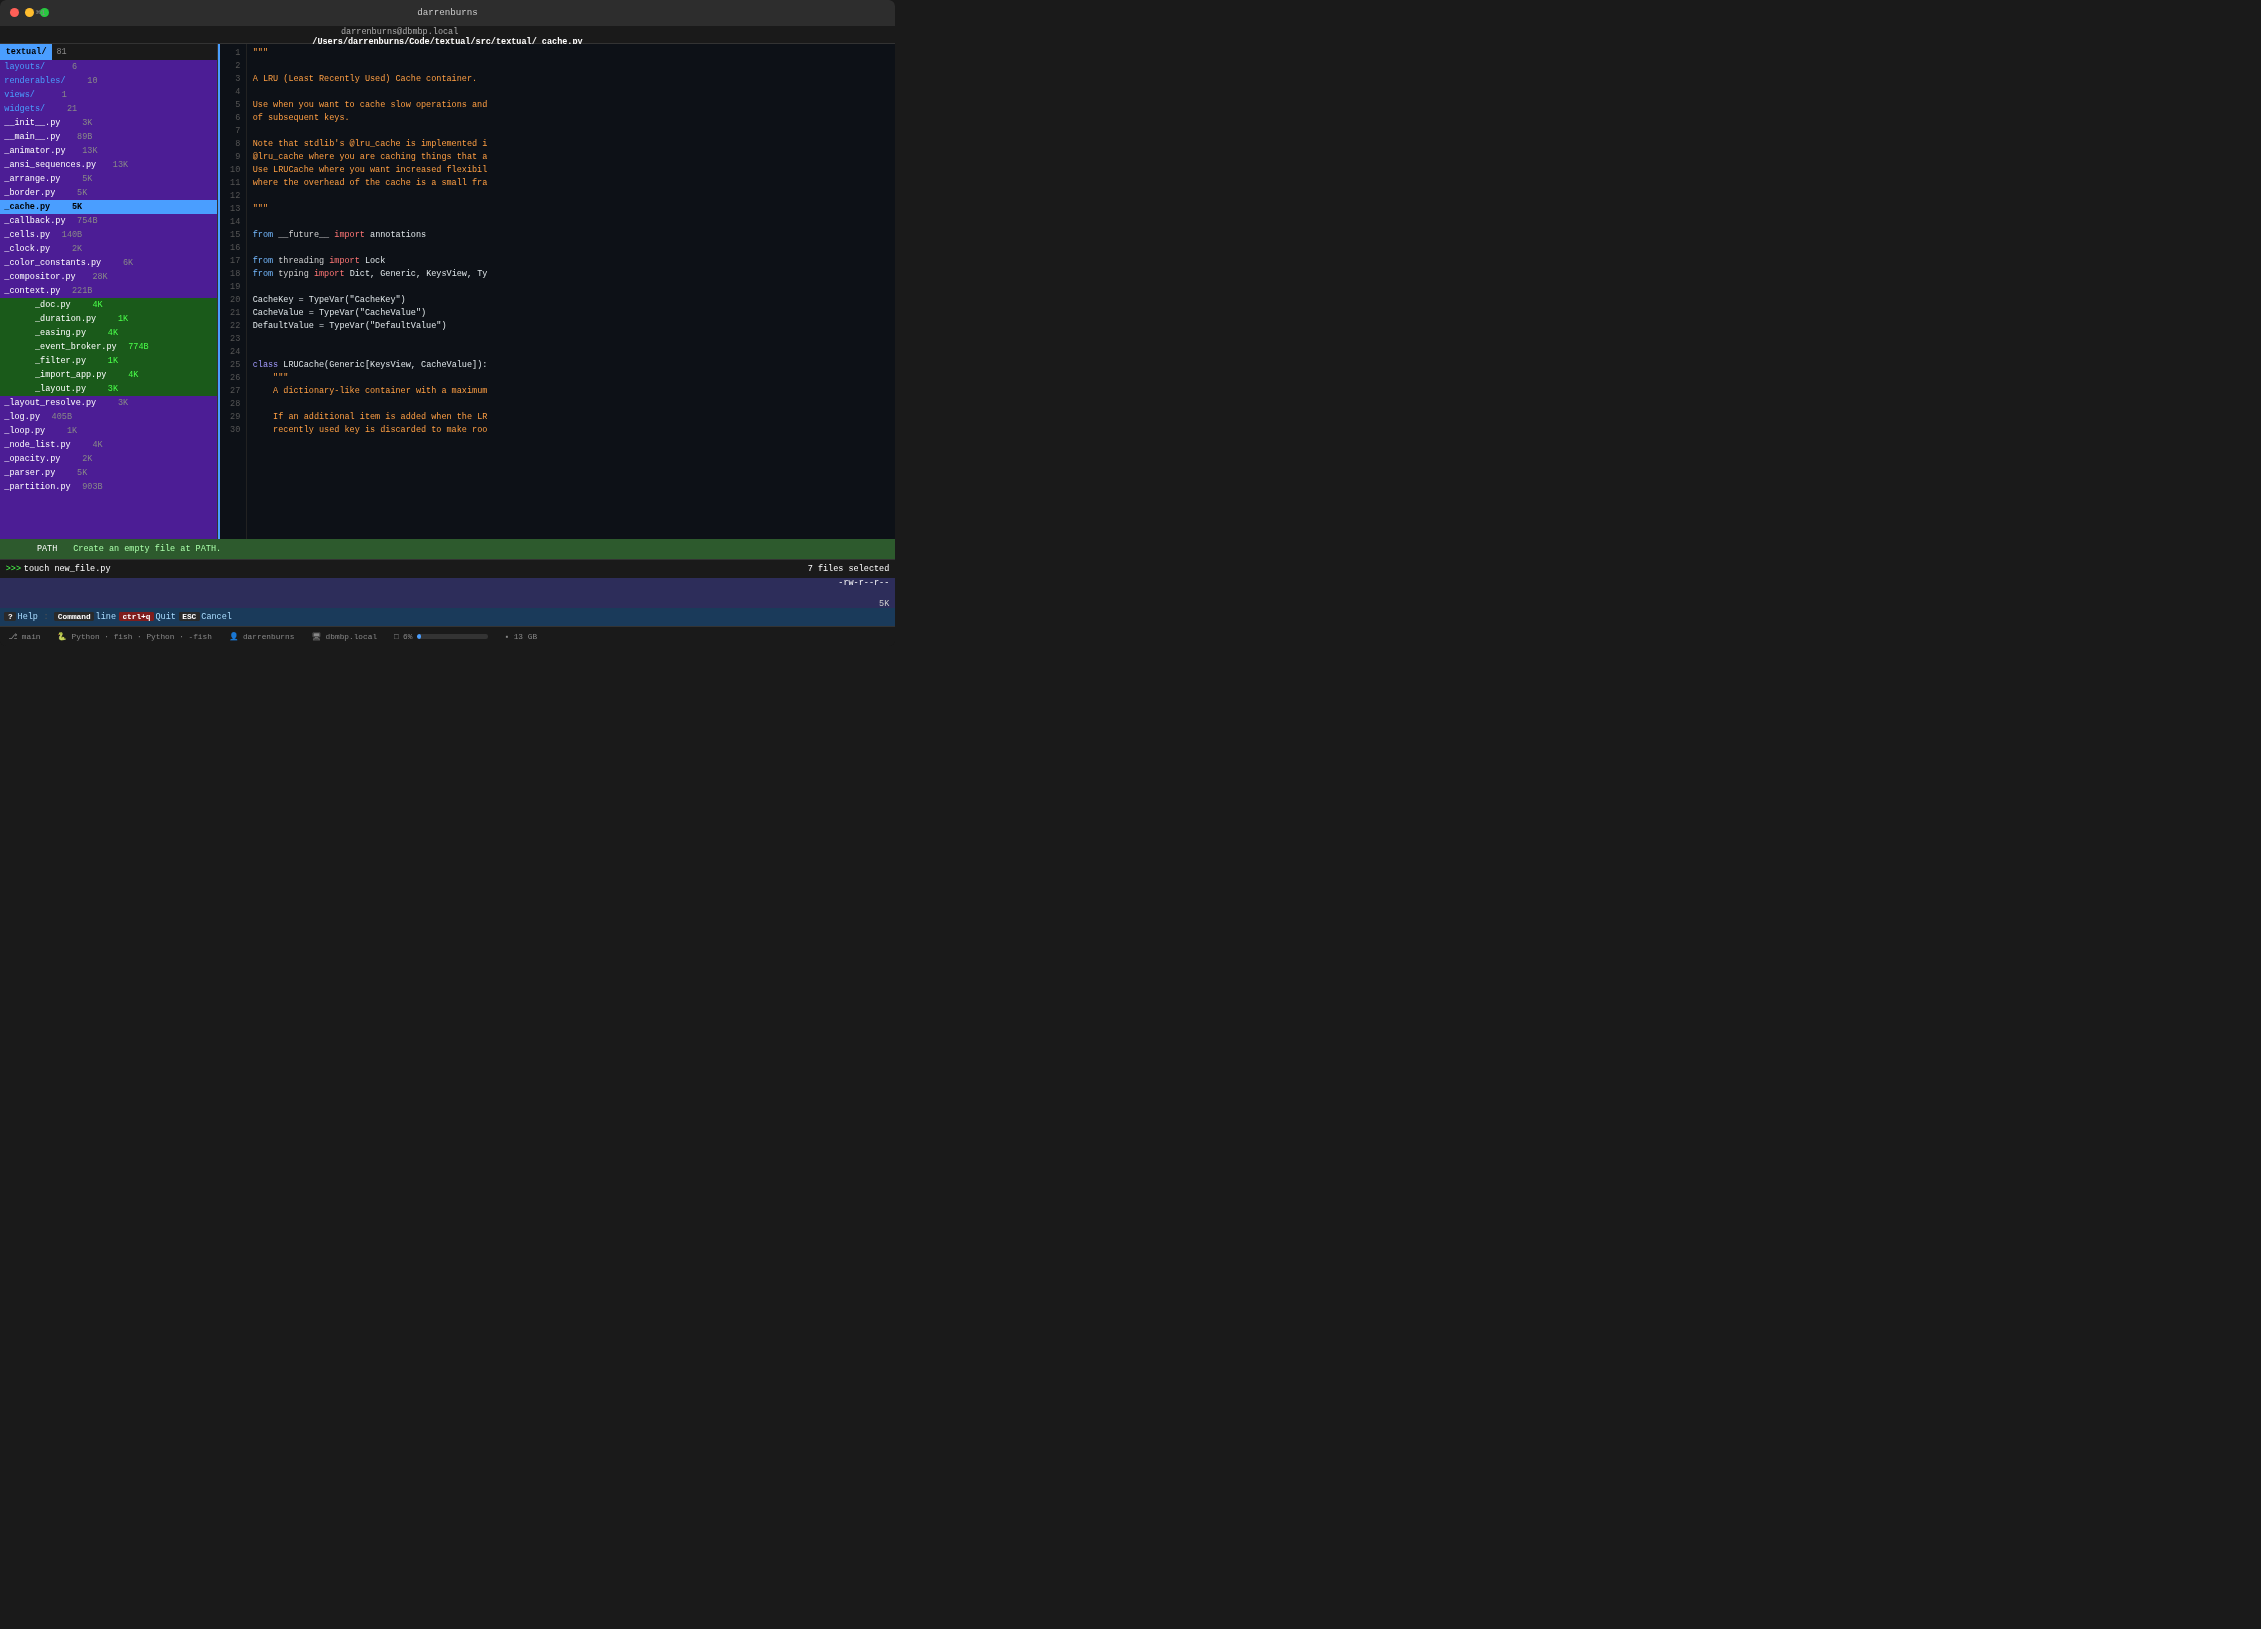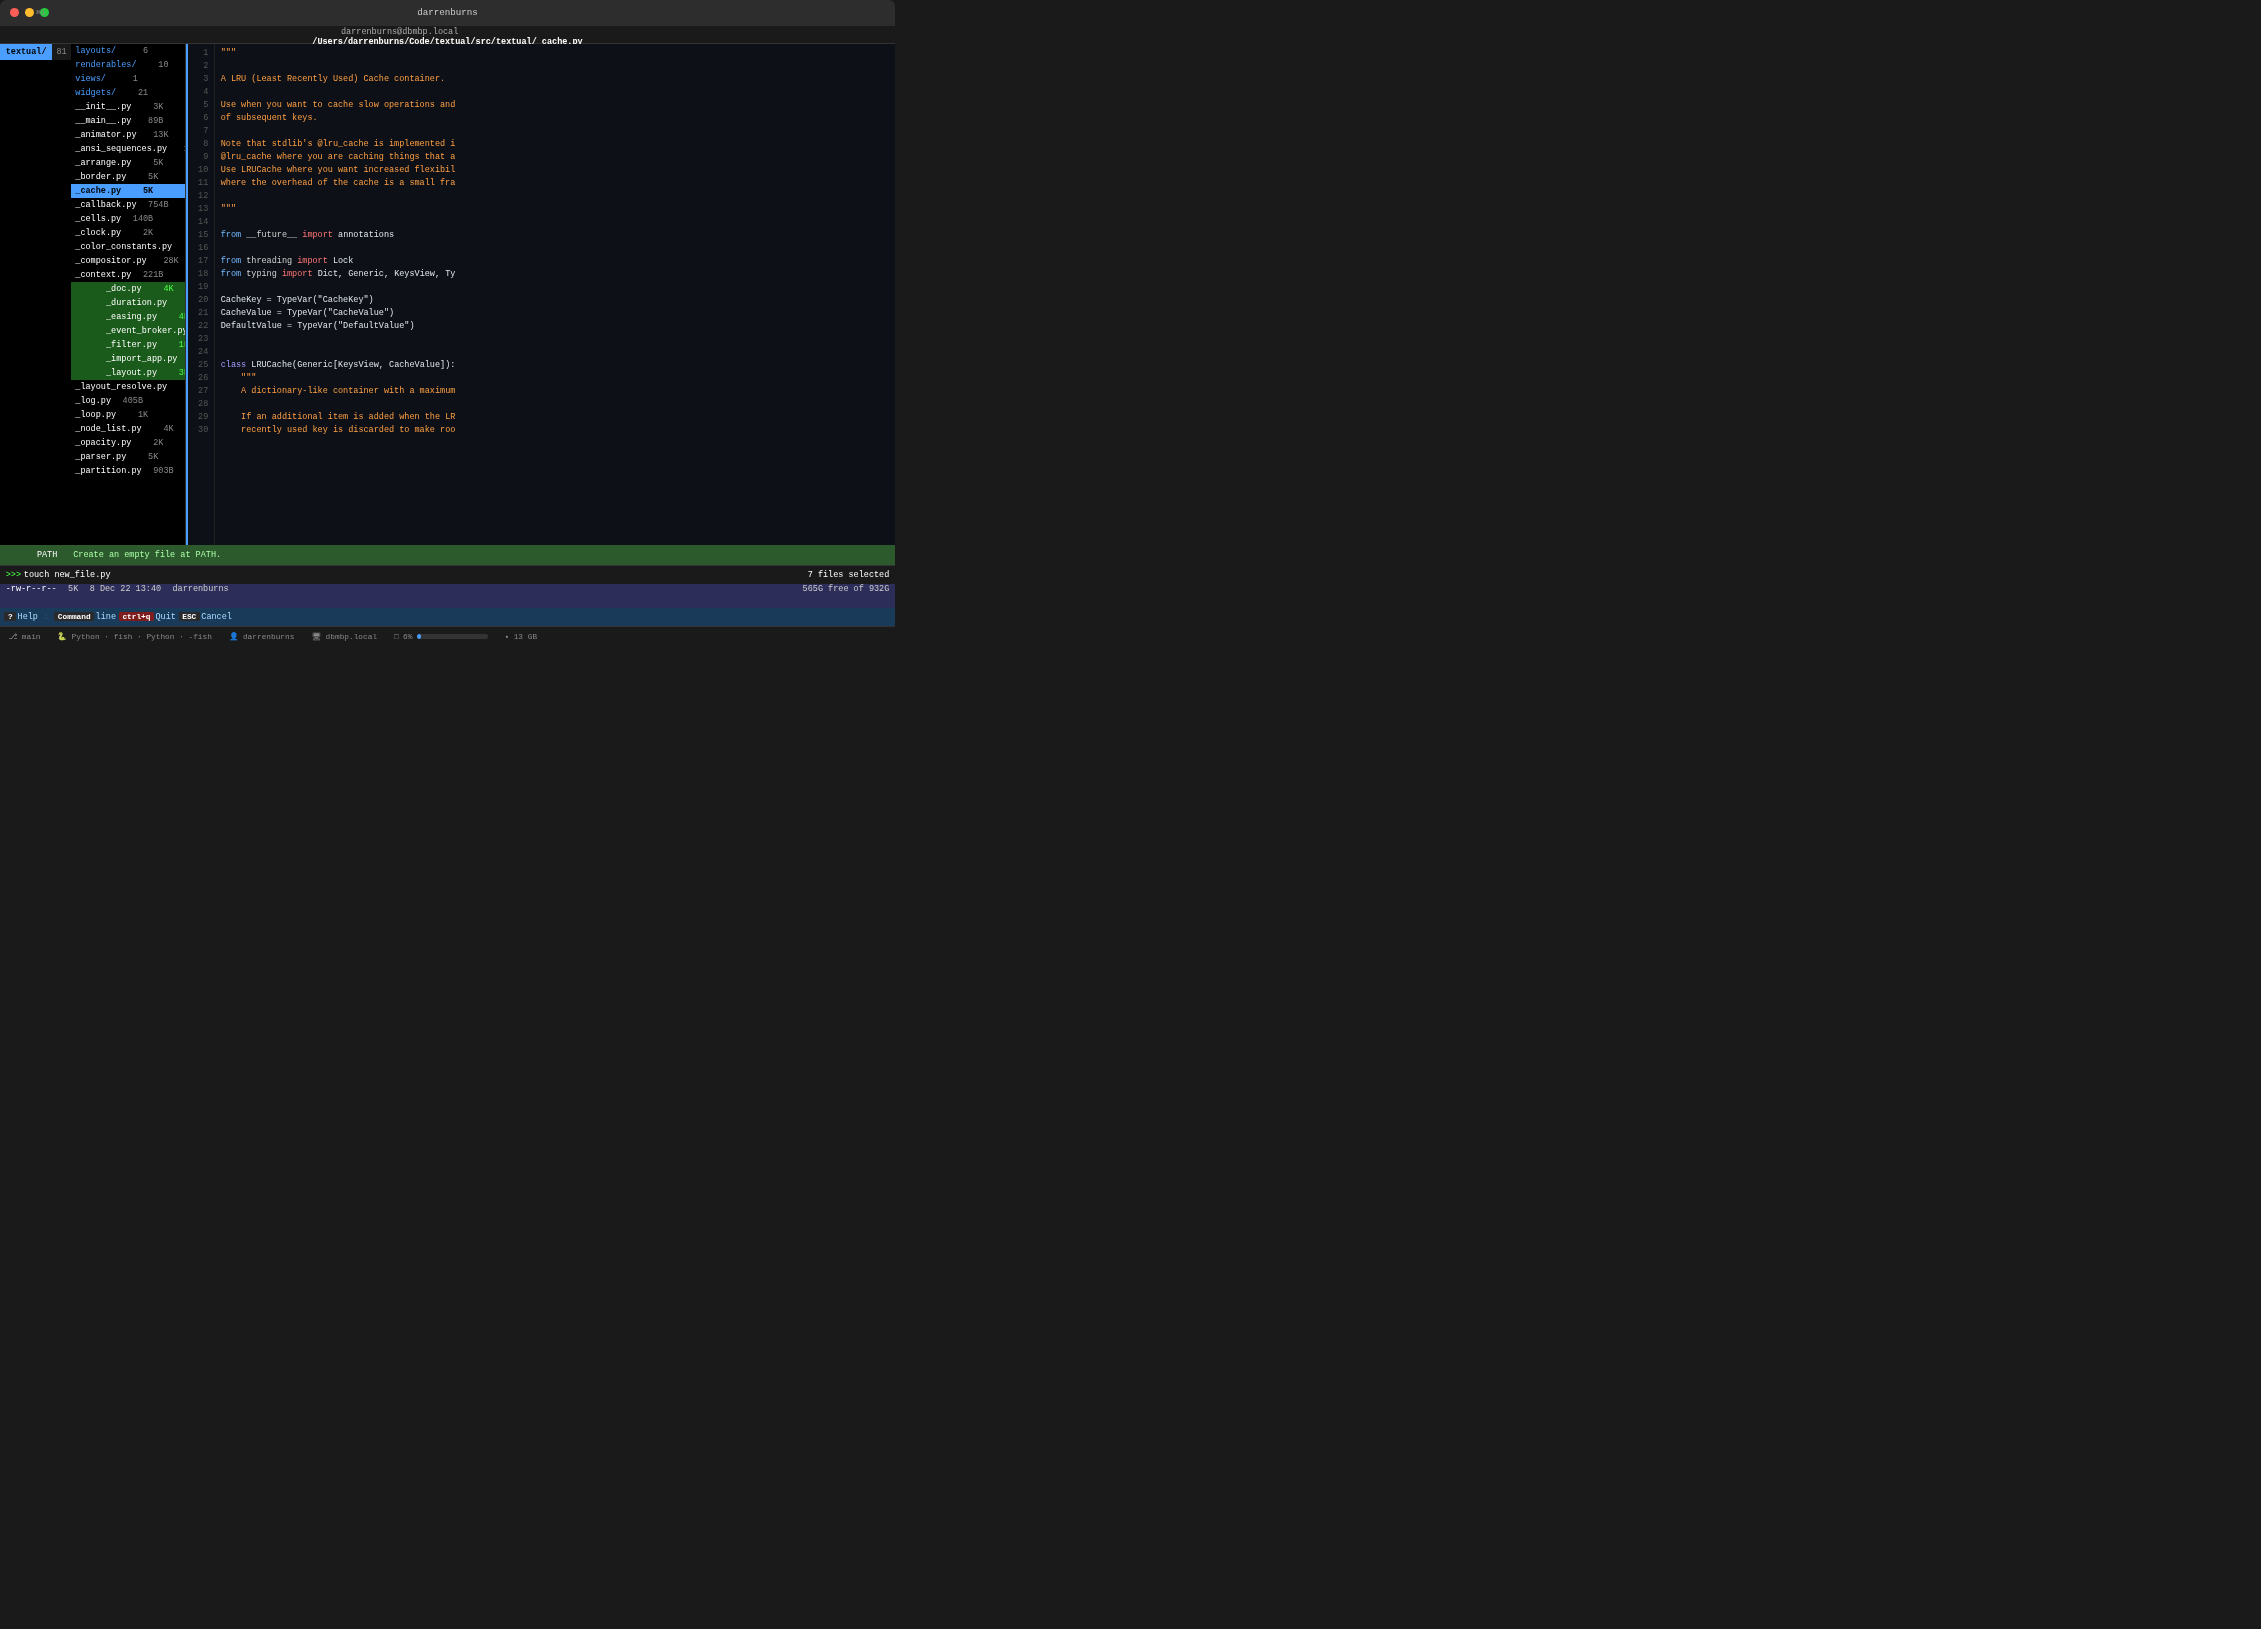--- a/index.html
+++ b/index.html
@@ -77,24 +77,24 @@
 
     
     .content-area {
       display: flex;
       flex: 1;
       overflow: hidden;
     }
 
     
     .file-panel {
-      width: 186px;
-      background: #000000;
-      display: flex;
-      flex-direction: row;
+      width: 218px;
+      background: #4c1d95;
+      display: flex;
+      flex-direction: column;
       border-right: 0.7px solid #333;
       overflow: hidden;
     }
     .file-list {
       flex: 1;
       overflow-y: auto;
       overflow-x: hidden;
     }
     .file-list::-webkit-scrollbar { width: 4.3px; }
     .file-list::-webkit-scrollbar-track { background: #1a1a1a; }
@@ -213,27 +213,28 @@
       font-size: 8.5px;
     }
     .files-selected {
       color: #fff;
       font-size: 8.5px;
       background: #1a1a1a;
     }
 
     .status-bar {
       background: #2d2d5a;
-      height: 24px;
-      display: flex;
-      align-items: flex-start;
+      height: 30px;
+      display: flex;
+      align-items: flex-end;
       padding: 0 5.7px;
       font-size: 8.5px;
       color: #aaa;
       gap: 11.4px;
+      flex-direction: column;
     }
     .status-item { color: #ccc; }
     .status-item.white { color: #fff; }
 
     .hotkey-bar {
       background: #1a3a5a;
       height: 18.5px;
       display: flex;
       align-items: center;
       padding: 0 4.3px;

